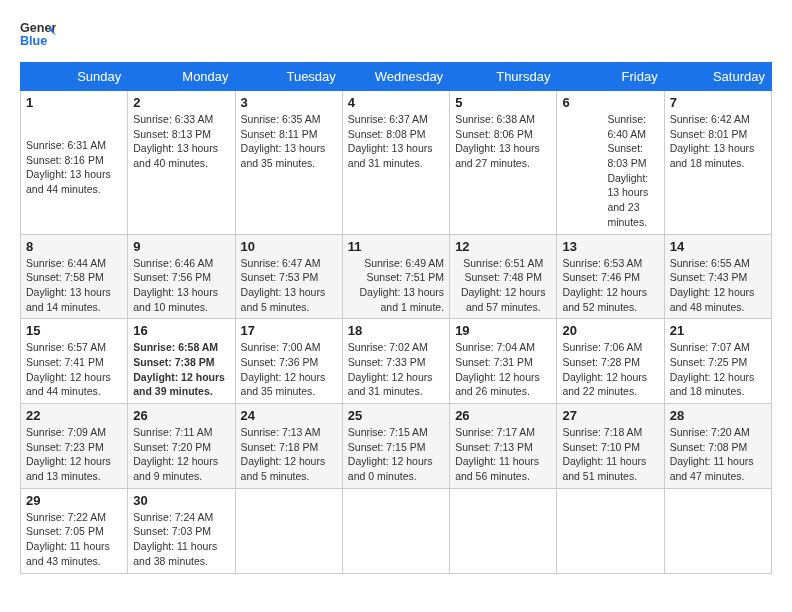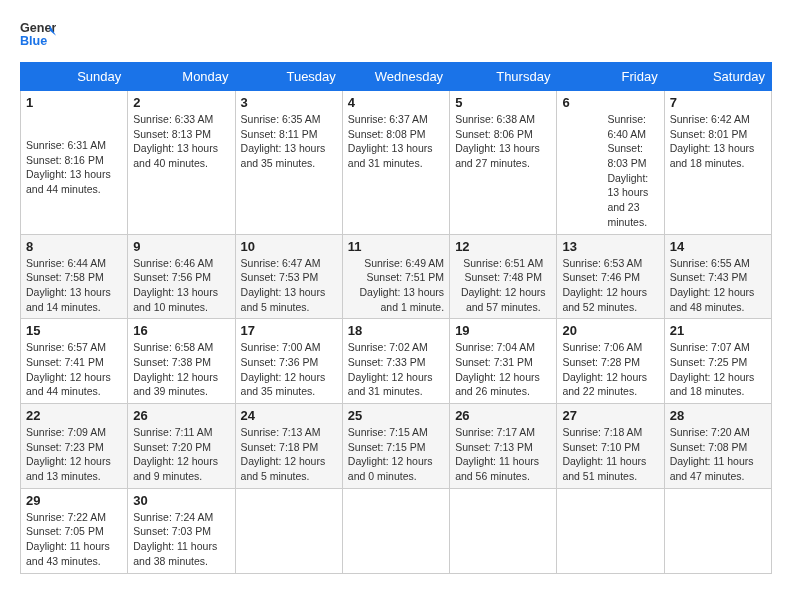--- a/index.html
+++ b/index.html
@@ -219,21 +219,21 @@
         <tr>
           <td>
             <span class="day-num">15</span>
             <div class="day-info" style="white-space: pre-line;">Sunrise: 6:57 AM
 Sunset: 7:41 PM
 Daylight: 12 hours
 and 44 minutes.</div>
           </td>
           <td>
             <span class="day-num">16</span>
-            <div class="day-info" style="white-space: pre-line;">Sunrise: 6:58 AM
+            <div class="day-info" style="white-space: pre-line; font-weight: bold;">Sunrise: 6:58 AM
 Sunset: 7:38 PM
 Daylight: 12 hours
 and 39 minutes.</div>
           </td>
           <td>
             <span class="day-num">17</span>
             <div class="day-info" style="white-space: pre-line;">Sunrise: 7:00 AM
 Sunset: 7:36 PM
 Daylight: 12 hours
 and 35 minutes.</div>

